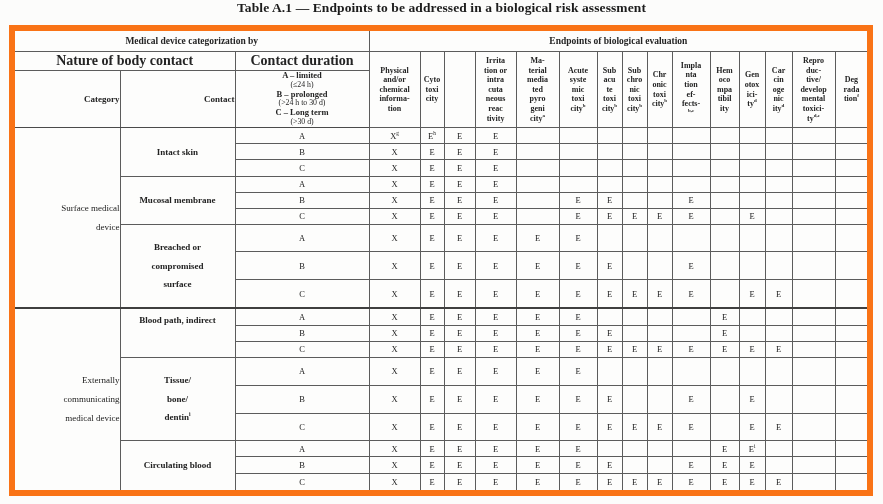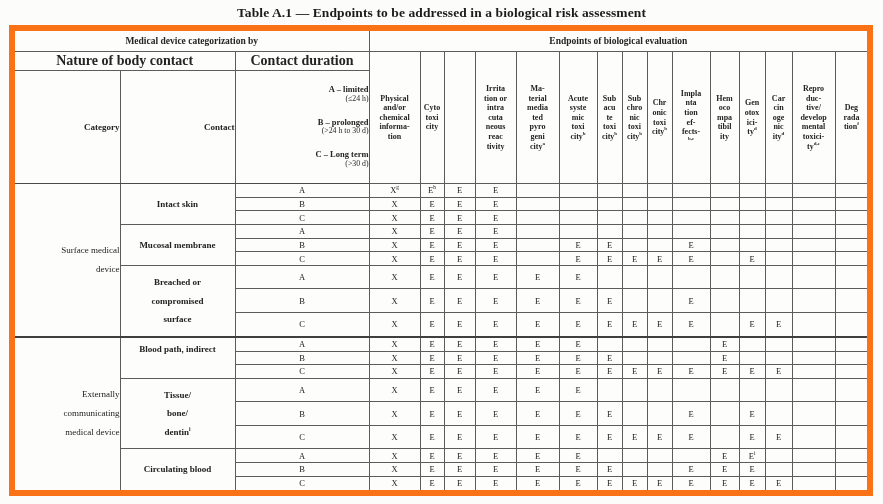--- a/index.html
+++ b/index.html
@@ -4,42 +4,42 @@
 <style>
   html,body{margin:0;padding:0;}
   body{
     width:883px;height:504px;overflow:hidden;
     background:#fcfcfb;color:#222;
     font-family:"Liberation Serif","DejaVu Serif",serif;
     position:relative;
   }
   .title{
     text-align:center;font-weight:bold;font-size:13.5px;
-    padding-top:5px;letter-spacing:.1px;color:#1c1c1c;
+    letter-spacing:.1px;color:#1c1c1c;
   }
   table{
     border-collapse:collapse;table-layout:fixed;
     position:absolute;left:9px;top:25px;
     width:859px;height:471px;
     border:6px solid #f97316;
     background:#fdfdfc;
   }
   th,td{
     border:1px solid #5c5c5c;
     padding:0;margin:0;
     text-align:center;vertical-align:middle;
     overflow:hidden;
   }
   thead th{font-weight:bold;color:#242424;}
   .h-top{font-size:9.5px;height:20px;}
   .h-mid{font-size:14px;height:18px;}
   .ep-th{font-size:8px;line-height:1.2;font-weight:bold;}
   .h-low{font-size:9px;text-align:right;}
   .legend-cell{font-size:8.5px;line-height:1.15;}
-  .legend-item{margin:14px 0;text-align:right;}
+  .legend-item{margin:0 0;}
   .legend-item .rng{font-weight:normal;font-size:7.8px;display:block;}
   .legend-item .lbl{display:block;}
   sup{font-size:0.62em;line-height:0;vertical-align:super;}
   .cat-cell{
     font-weight:normal;font-size:9px;text-align:right;
     padding-left:18px;line-height:19px;vertical-align:middle;
   }
   .contact-cell{font-weight:bold;font-size:9px;line-height:18.6px;vertical-align:middle;}
   .contact-cell.top{vertical-align:top;padding-top:2px;}
   .dur-cell{font-size:8.5px;}

